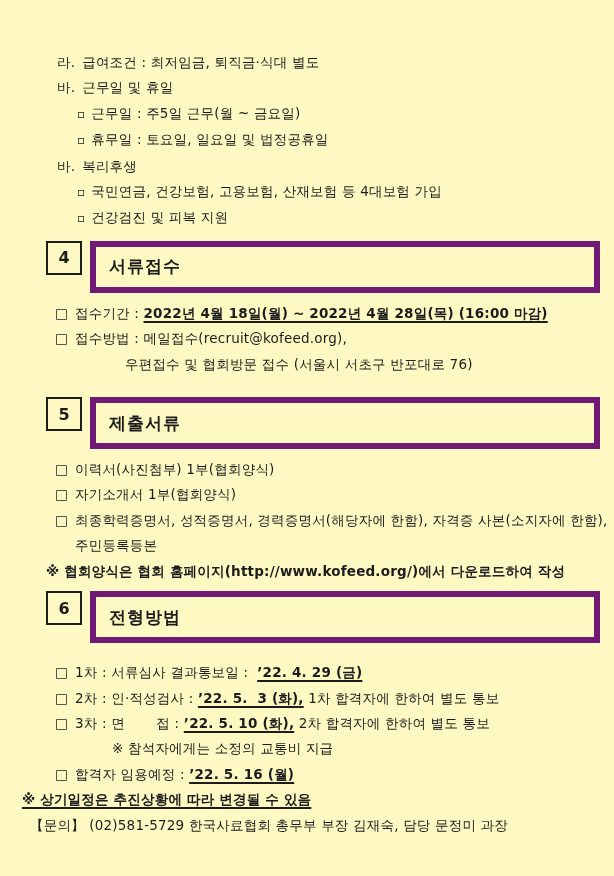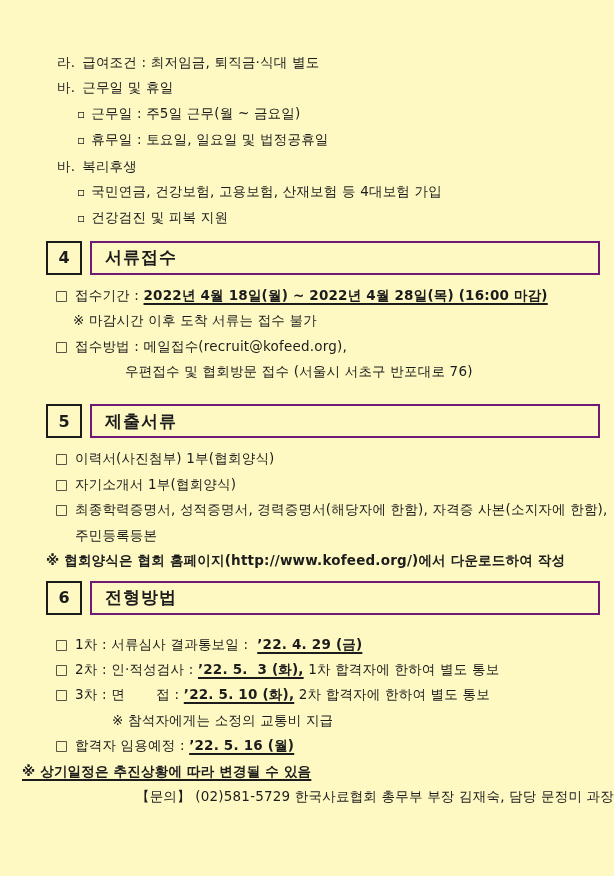--- a/index.html
+++ b/index.html
@@ -28,43 +28,43 @@
   .il1 .imk { margin-right: 6px; font-size: 12px; }
   
   .sec-header { display: flex; margin-left: 46px; width: 554px; box-sizing: border-box; }
   .num-box {
     width: 36px; height: 34px; box-sizing: border-box;
     border: 2px solid #1c1c1c;
     display: flex; align-items: center; justify-content: center;
     font-weight: 700; font-size: 16px;
   }
   .title-box {
-    flex: 1; height: 34px; box-sizing: border-box;
-    border: 2px solid #701a75; margin-left: 8px;
+    flex: 1; height: 52px; box-sizing: border-box;
+    border: 6px solid #701a75; margin-left: 8px;
     display: flex; align-items: center; padding-left: 13px;
     font-weight: 700; font-size: 17px; letter-spacing: 1px;
   }
   .hdr4 { margin-top: 9px; }
   .hdr5 { margin-top: 20px; }
   .hdr6 { margin-top: 7px; }
   .body4 { margin-top: 8px; }
   .body5 { margin-top: 8px; }
   .body6 { margin-top: 17px; }
   
   .bline { padding-left: 75px; text-indent: -20px; }
   .bullet { display: inline-block; width: 20px; text-indent: 0; font-weight: 700; }
   .note4 { padding-left: 73px; }
   .cont  { padding-left: 125px; }
   .note5 { padding-left: 46px; font-weight: 700; }
   .subnote6 { padding-left: 112px; }
   .change-note {
     padding-left: 22px; font-weight: 700;
     text-decoration: underline; text-underline-offset: 3px; text-decoration-thickness: 1.5px;
   }
-  .contact { padding-left: 30px; text-align: right; }
+  .contact { padding-left: 30px; }
   .em {
     font-weight: 700;
     text-decoration: underline; text-underline-offset: 3px; text-decoration-thickness: 1.5px;
   }
 </style>
 </head>
 <body>
 
 <div class="page">
 
@@ -82,21 +82,20 @@
     <div class="sec-header hdr4">
       <div class="num-box">
           <span>4</span>
         </div>
       <div class="title-box">
           <span>서류접수</span>
         </div>
     </div>
     <div class="body4">
       <div class="line bline"><span class="bullet">□</span><span>접수기간 : </span><span class="em">2022년 4월 18일(월) ~ 2022년 4월 28일(목) (16:00 마감)</span></div>
-      <div class="line note4"><span>※ 마감시간 이후 도착 서류는 접수 불가</span></div>
       <div class="line bline"><span class="bullet">□</span><span>접수방법 : 메일접수(recruit@kofeed.org),</span></div>
       <div class="line cont"><span>우편접수 및 협회방문 접수 (서울시 서초구 반포대로 76)</span></div>
     </div>
   </div>
 
   <div class="sec">
     <div class="sec-header hdr5">
       <div class="num-box">
           <span>5</span>
         </div>

